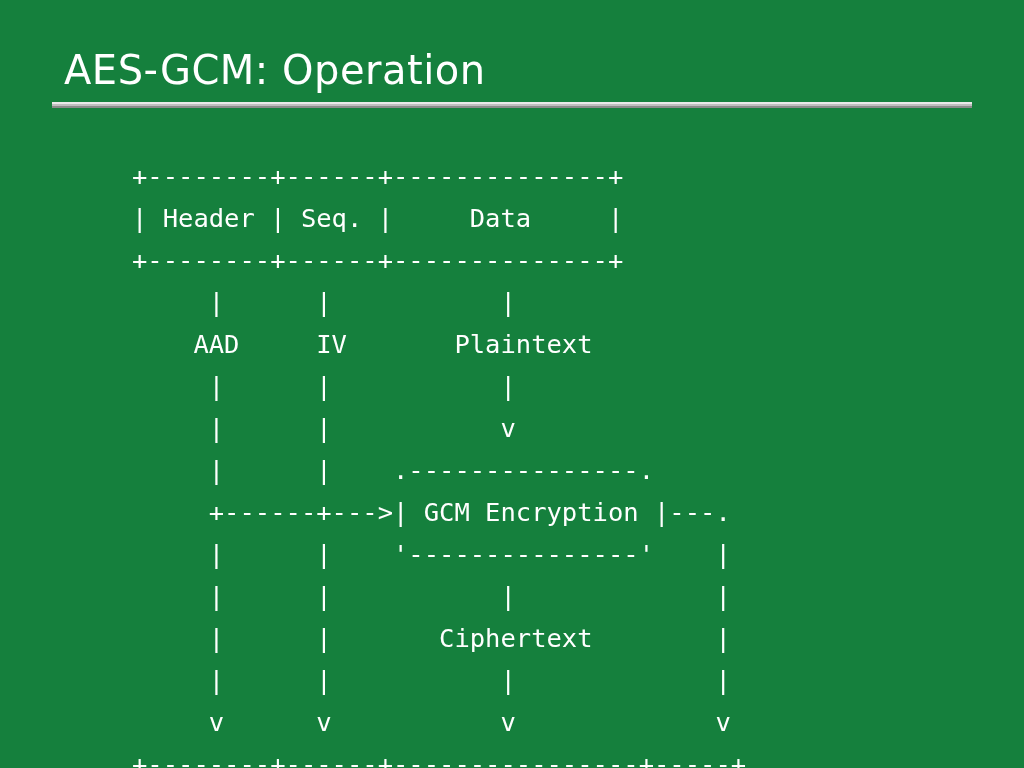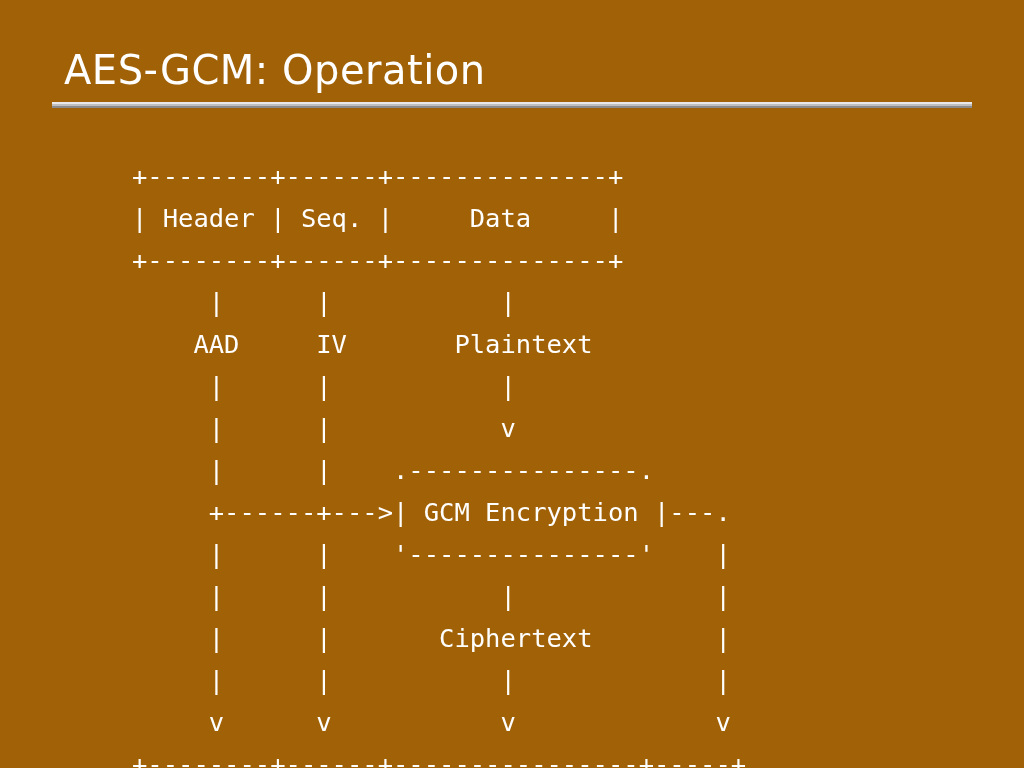--- a/index.html
+++ b/index.html
@@ -68,21 +68,21 @@
     color: #ffffff;
     white-space: pre;
     text-align: left;
     font-weight: 400;
     -webkit-font-smoothing: antialiased;
   }
 </style>
 </head>
 <body>
 
-<div id="slide" style="background: #a16207;">
+<div id="slide" style="background: #15803d;">
 
   <div id="title-block">
     <h1 id="slide-title" style="color: rgb(255, 255, 255);">AES-GCM: Operation</h1>
     <div id="title-rule"></div>
   </div>
 
   <pre id="ascii-diagram" style="color: rgb(255, 255, 255);">+--------+------+--------------+
 | Header | Seq. |     Data     |
 +--------+------+--------------+
      |      |           |

